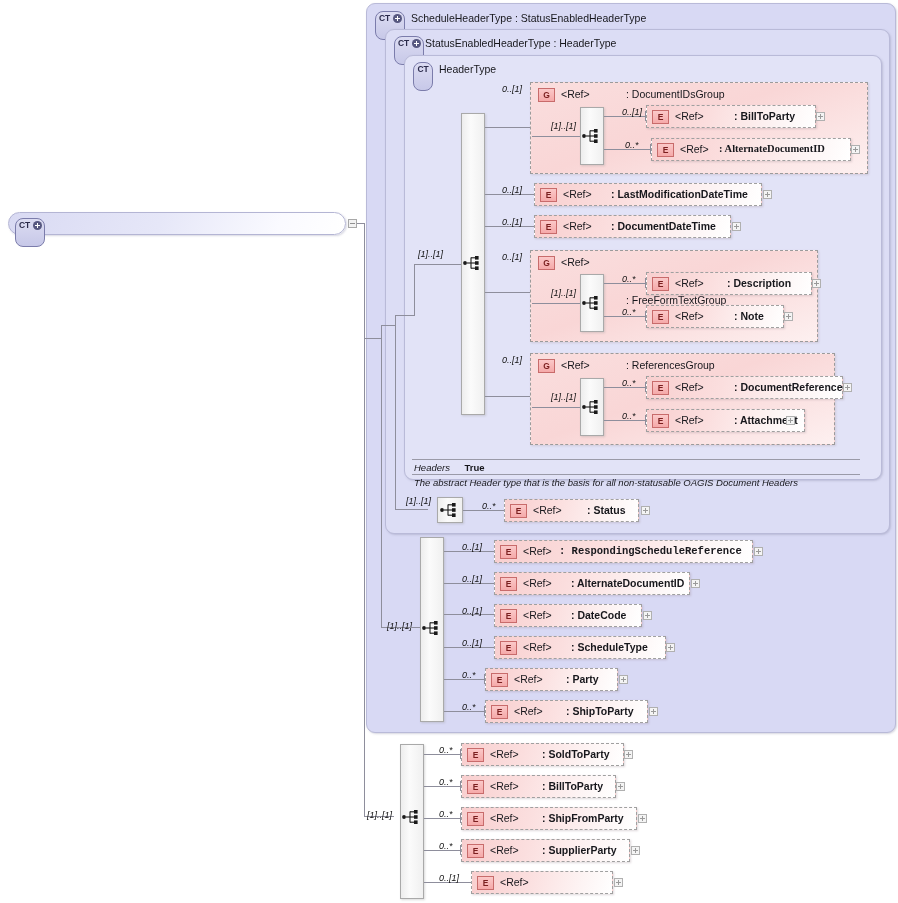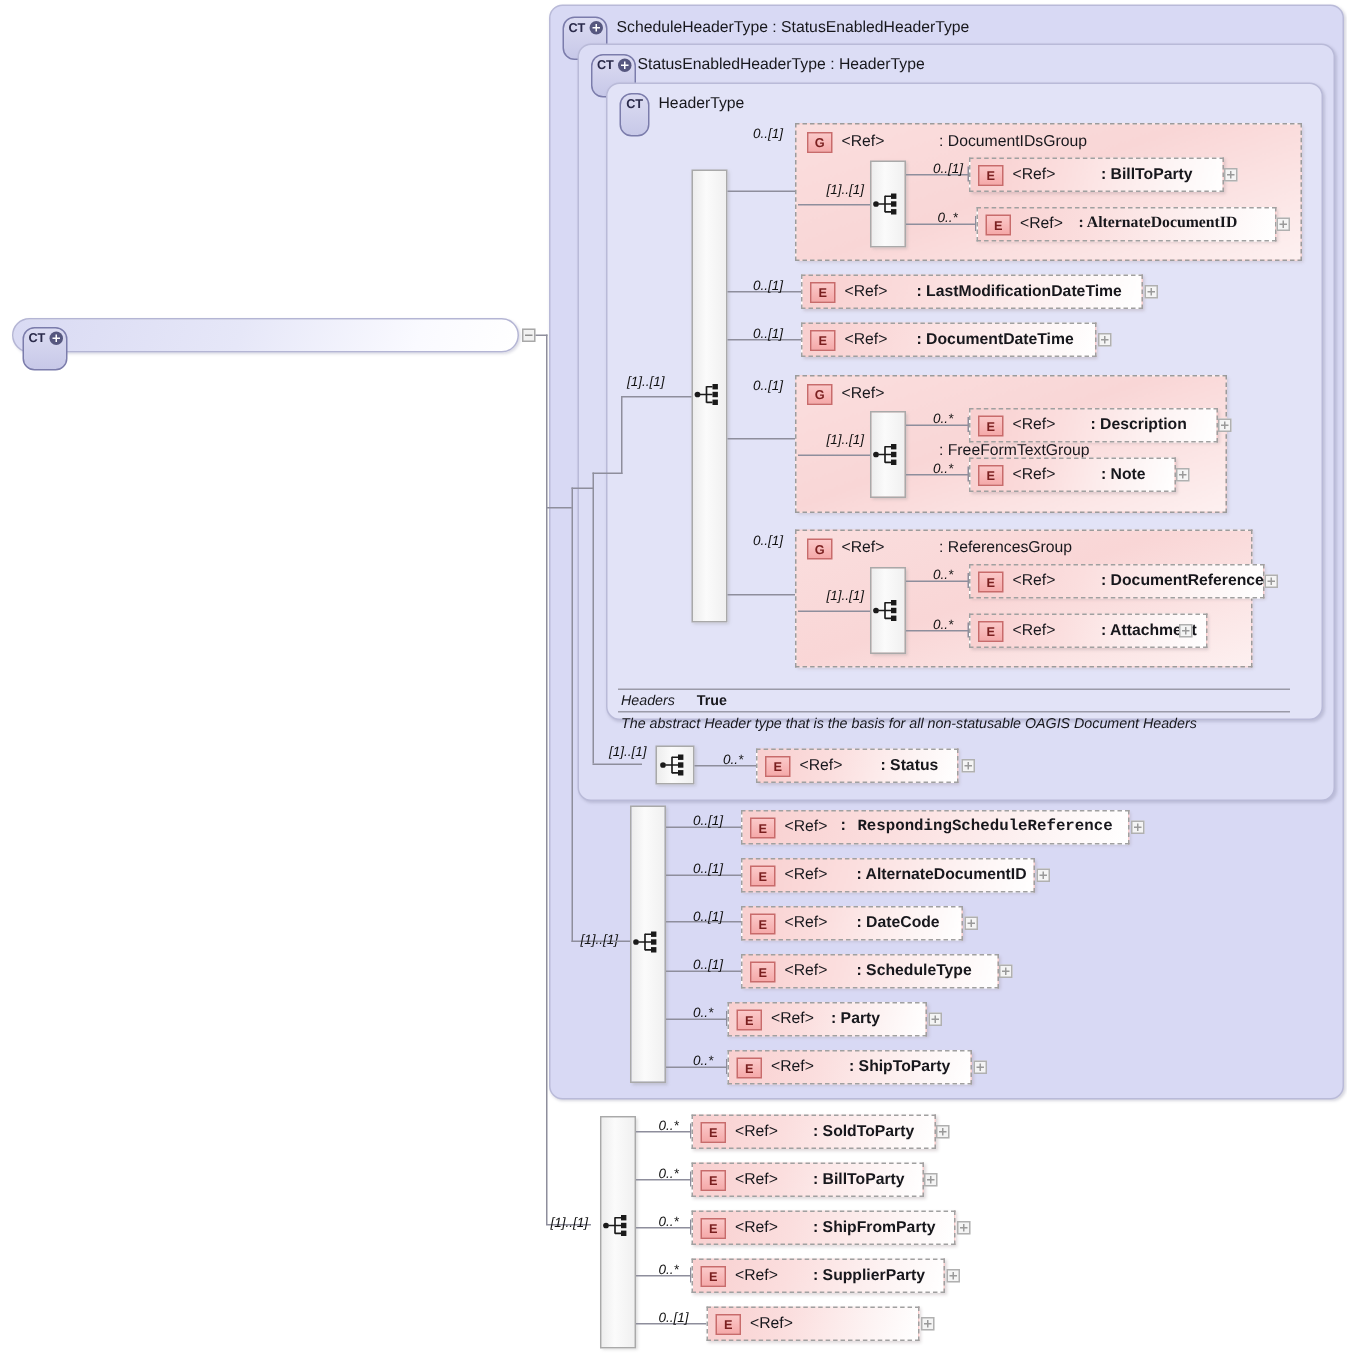--- a/index.html
+++ b/index.html
@@ -477,21 +477,21 @@
     <div class="kind">E</div>
     <div class="ref">&lt;Ref&gt;</div>
     <div class="nm" style="left:76px;">: ScheduleType</div>
   </div>
   <div class="expander" style="left:666px;top:643px;"></div>
   <div class="card" style="left:462px;top:638px;">0..[1]</div>
 
   <div class="node" style="left:485px;top:668px;width:133px;">
     <div class="kind">E</div>
     <div class="ref">&lt;Ref&gt;</div>
-    <div class="nm" style="left:68px;">: Party</div>
+    <div class="nm" style="left:80px;">: Party</div>
   </div>
   <div class="expander" style="left:619px;top:675px;"></div>
   <div class="card" style="left:462px;top:670px;">0..*</div>
 
   <div class="node" style="left:485px;top:700px;width:163px;">
     <div class="kind">E</div>
     <div class="ref">&lt;Ref&gt;</div>
     <div class="nm" style="left:80px;">: ShipToParty</div>
   </div>
   <div class="expander" style="left:649px;top:707px;"></div>

